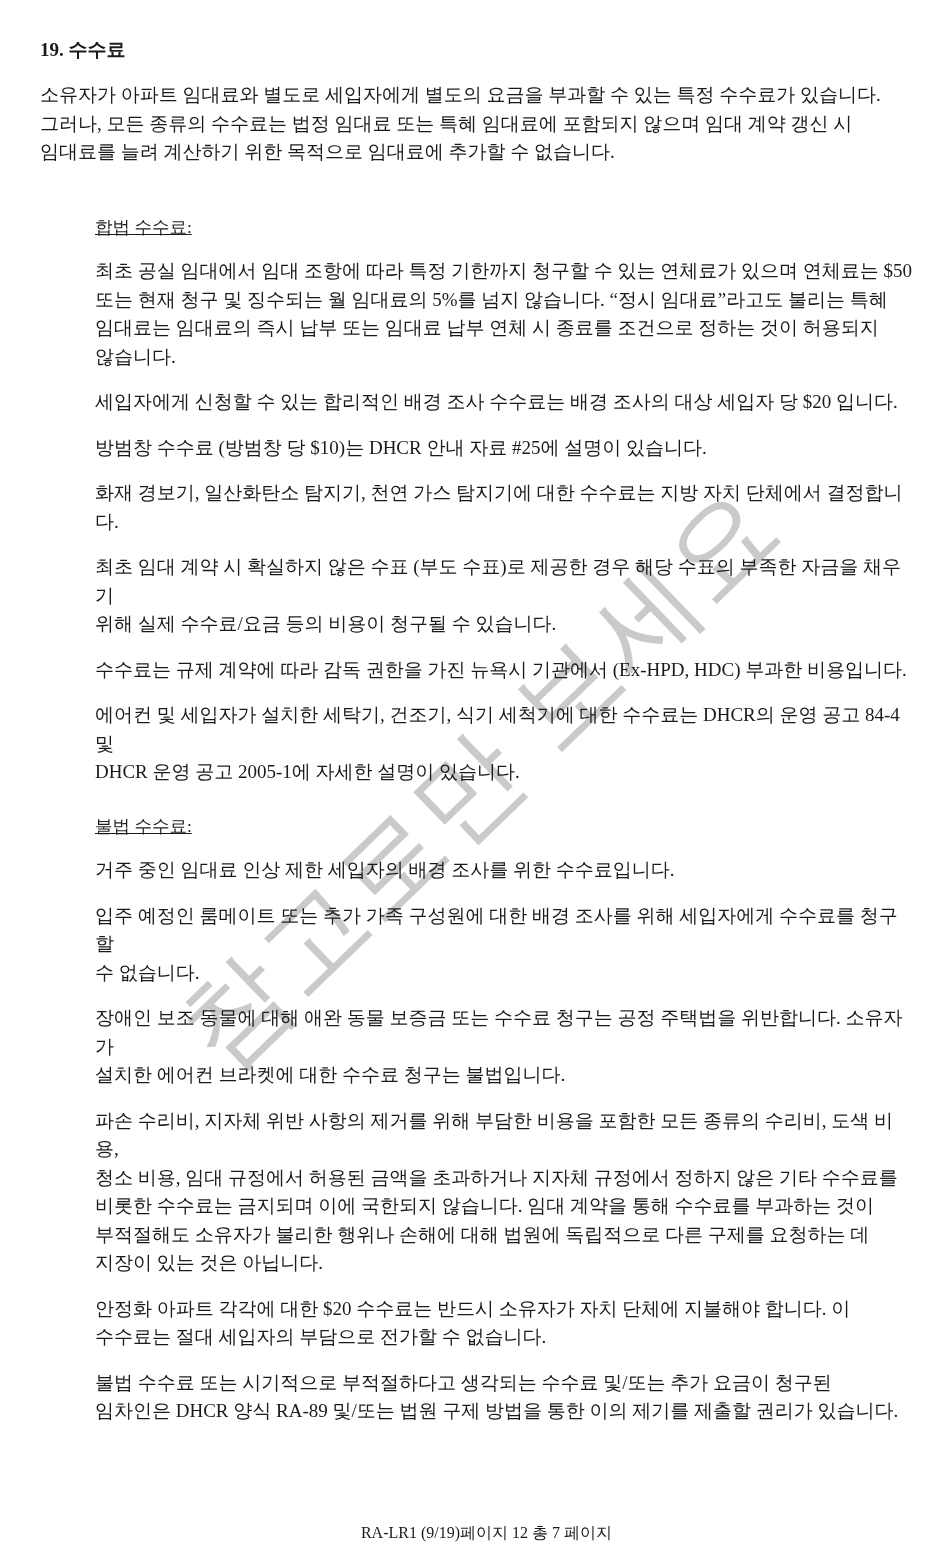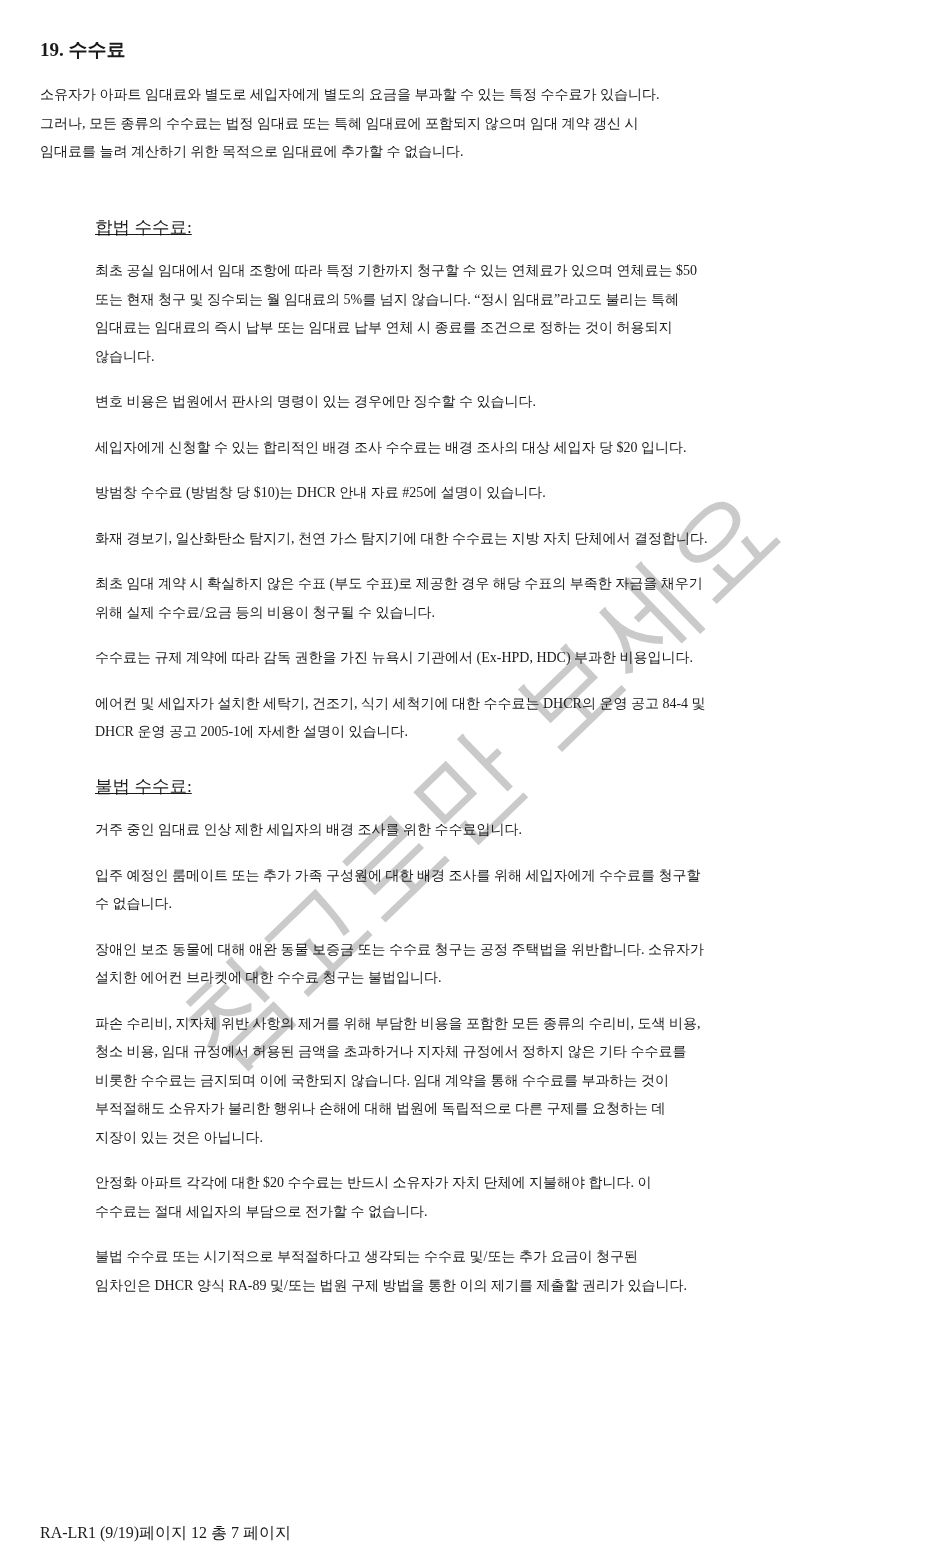--- a/index.html
+++ b/index.html
@@ -31,21 +31,21 @@
     z-index: 1;
     padding: 38px 38px 0 40px;
   }
   .doc-title {
     font-size: 19px;
     font-weight: bold;
     line-height: 23px;
     margin: 0 0 20px 0;
   }
   .para {
-    font-size: 14px;
+    font-size: 19px;
     line-height: 28.5px;
     margin: 0 0 17px 0;
     white-space: pre-line;
   }
   .intro { margin-bottom: 46px; }
   .indent { margin-left: 55px; }
   .sec-heading {
     font-size: 17.5px;
     font-weight: normal;
     line-height: 28.5px;
@@ -54,21 +54,21 @@
     white-space: pre-line;
   }
   .sec-heading.first { margin-top: 30px; }
   .sec-heading.second { margin-top: 25px; }
   .footer {
     position: absolute;
     left: 40px;
     right: 17px;
     bottom: 20px;
     display: flex;
-    justify-content: flex-start;
+    justify-content: center;
     align-items: baseline;
     font-size: 16px;
     z-index: 1;
   }
 </style>
 </head>
 <body>
 
 <div class="page">
 
@@ -83,21 +83,20 @@
 임대료를 늘려 계산하기 위한 목적으로 임대료에 추가할 수 없습니다.</p>
 
     <div class="indent">
 
       <div class="sec-heading first">합법 수수료:</div>
 
       <p class="para">최초 공실 임대에서 임대 조항에 따라 특정 기한까지 청구할 수 있는 연체료가 있으며 연체료는 $50
 또는 현재 청구 및 징수되는 월 임대료의 5%를 넘지 않습니다. “정시 임대료”라고도 불리는 특혜
 임대료는 임대료의 즉시 납부 또는 임대료 납부 연체 시 종료를 조건으로 정하는 것이 허용되지
 않습니다.</p>
-      <p class="para">변호 비용은 법원에서 판사의 명령이 있는 경우에만 징수할 수 있습니다.</p>
       <p class="para">세입자에게 신청할 수 있는 합리적인 배경 조사 수수료는 배경 조사의 대상 세입자 당 $20 입니다.</p>
       <p class="para">방범창 수수료 (방범창 당 $10)는 DHCR 안내 자료 #25에 설명이 있습니다.</p>
       <p class="para">화재 경보기, 일산화탄소 탐지기, 천연 가스 탐지기에 대한 수수료는 지방 자치 단체에서 결정합니다.</p>
       <p class="para">최초 임대 계약 시 확실하지 않은 수표 (부도 수표)로 제공한 경우 해당 수표의 부족한 자금을 채우기
 위해 실제 수수료/요금 등의 비용이 청구될 수 있습니다.</p>
       <p class="para">수수료는 규제 계약에 따라 감독 권한을 가진 뉴욕시 기관에서 (Ex-HPD, HDC) 부과한 비용입니다.</p>
       <p class="para">에어컨 및 세입자가 설치한 세탁기, 건조기, 식기 세척기에 대한 수수료는 DHCR의 운영 공고 84-4 및
 DHCR 운영 공고 2005-1에 자세한 설명이 있습니다.</p>
 
       <div class="sec-heading second">불법 수수료:</div>

